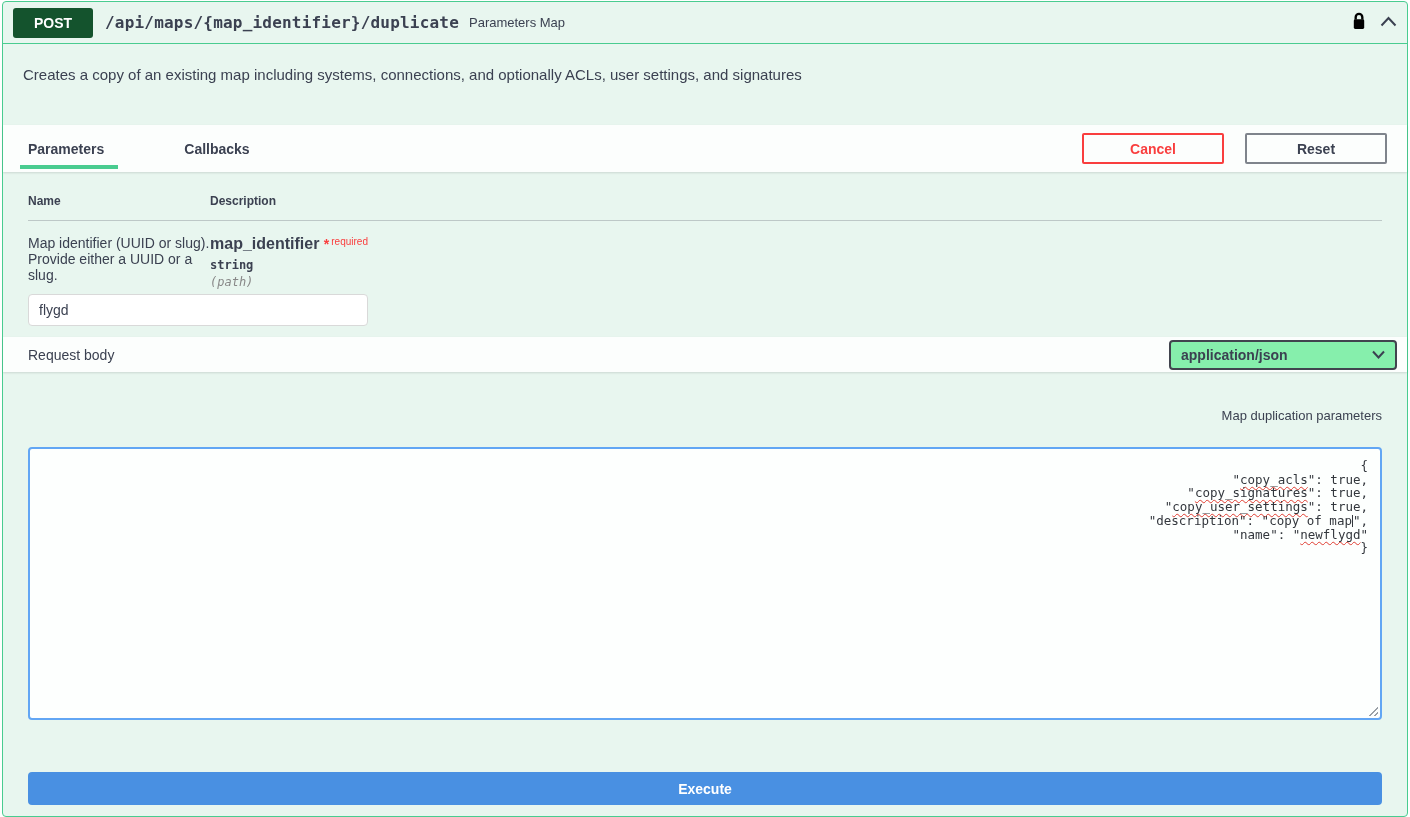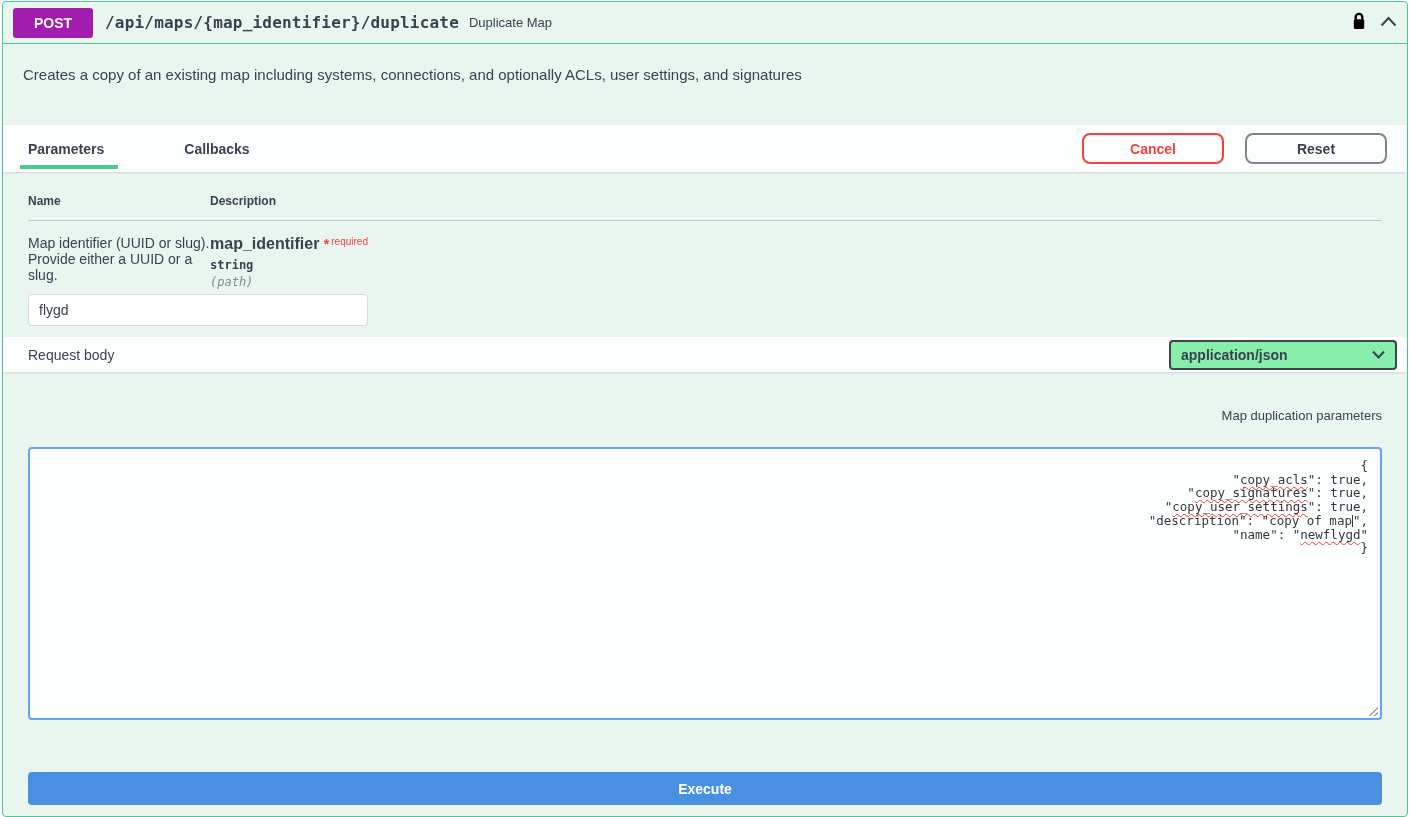--- a/index.html
+++ b/index.html
@@ -15,21 +15,21 @@
   }
 
   
   .summary {
     display: flex; align-items: center;
     padding: 5px 10px;
     border-bottom: 1px solid #49cc90;
     height: 42px;
   }
   .method-badge {
-    background: #a21caf; color: #fff;
+    background: #14532d; color: #fff;
     font-weight: bold; font-size: 14px;
     border-radius: 3px;
     min-width: 80px; text-align: center;
     padding: 7px 0;
   }
   .path {
     font-family: "DejaVu Sans Mono", monospace;
     font-weight: bold; font-size: 16px;
     color: #3b4151;
     padding: 0 10px 0 12px;
@@ -69,21 +69,21 @@
     content: ""; position: absolute;
     left: -8px; right: -14px; bottom: -12px;
     height: 4px; background: #49cc90;
   }
 
   .header-actions { margin-left: auto; display: flex; gap: 21px; }
   .btn {
     font-family: "Liberation Sans", sans-serif;
     font-size: 14px; font-weight: bold;
     width: 142px; height: 31px;
-    border-radius: 8px;
+    border-radius: 2px;
     background: transparent;
     cursor: pointer;
   }
   .btn-cancel { border: 2px solid #f93e3e; color: #f93e3e; }
   .btn-reset  { border: 2px solid #7f848c; color: #3b4151; }
 
   
   .params-section { padding: 22px 25px 0 25px; height: 165px; }
   .params-grid-header, .params-grid-row {
     display: grid;
@@ -179,21 +179,21 @@
   svg.stroke-icon { stroke: #3b4151; stroke-width: 2; fill: none; }
 </style>
 </head>
 <body>
 
 <div class="opblock">
 
   <div class="summary">
     <span class="method-badge">POST</span>
     <span class="path">/api/maps/{map_identifier}/duplicate</span>
-    <span class="summary-desc">Duplicate Map</span>
+    <span class="summary-desc">Parameters Map</span>
     <span class="summary-right">
       <button class="icon-btn">
         <span>
           <svg width="14" height="18" viewBox="0 0 20 26" fill="#000">
             <path d="M10 1a6.5 6.5 0 0 0-6.5 6.5V11h3.4V7.5a3.1 3.1 0 0 1 6.2 0V11h3.4V7.5A6.5 6.5 0 0 0 10 1z"></path>
             <rect x="2.5" y="10.5" width="15" height="14" rx="2"></rect>
           </svg>
         </span>
       </button>
       <button class="icon-btn">

